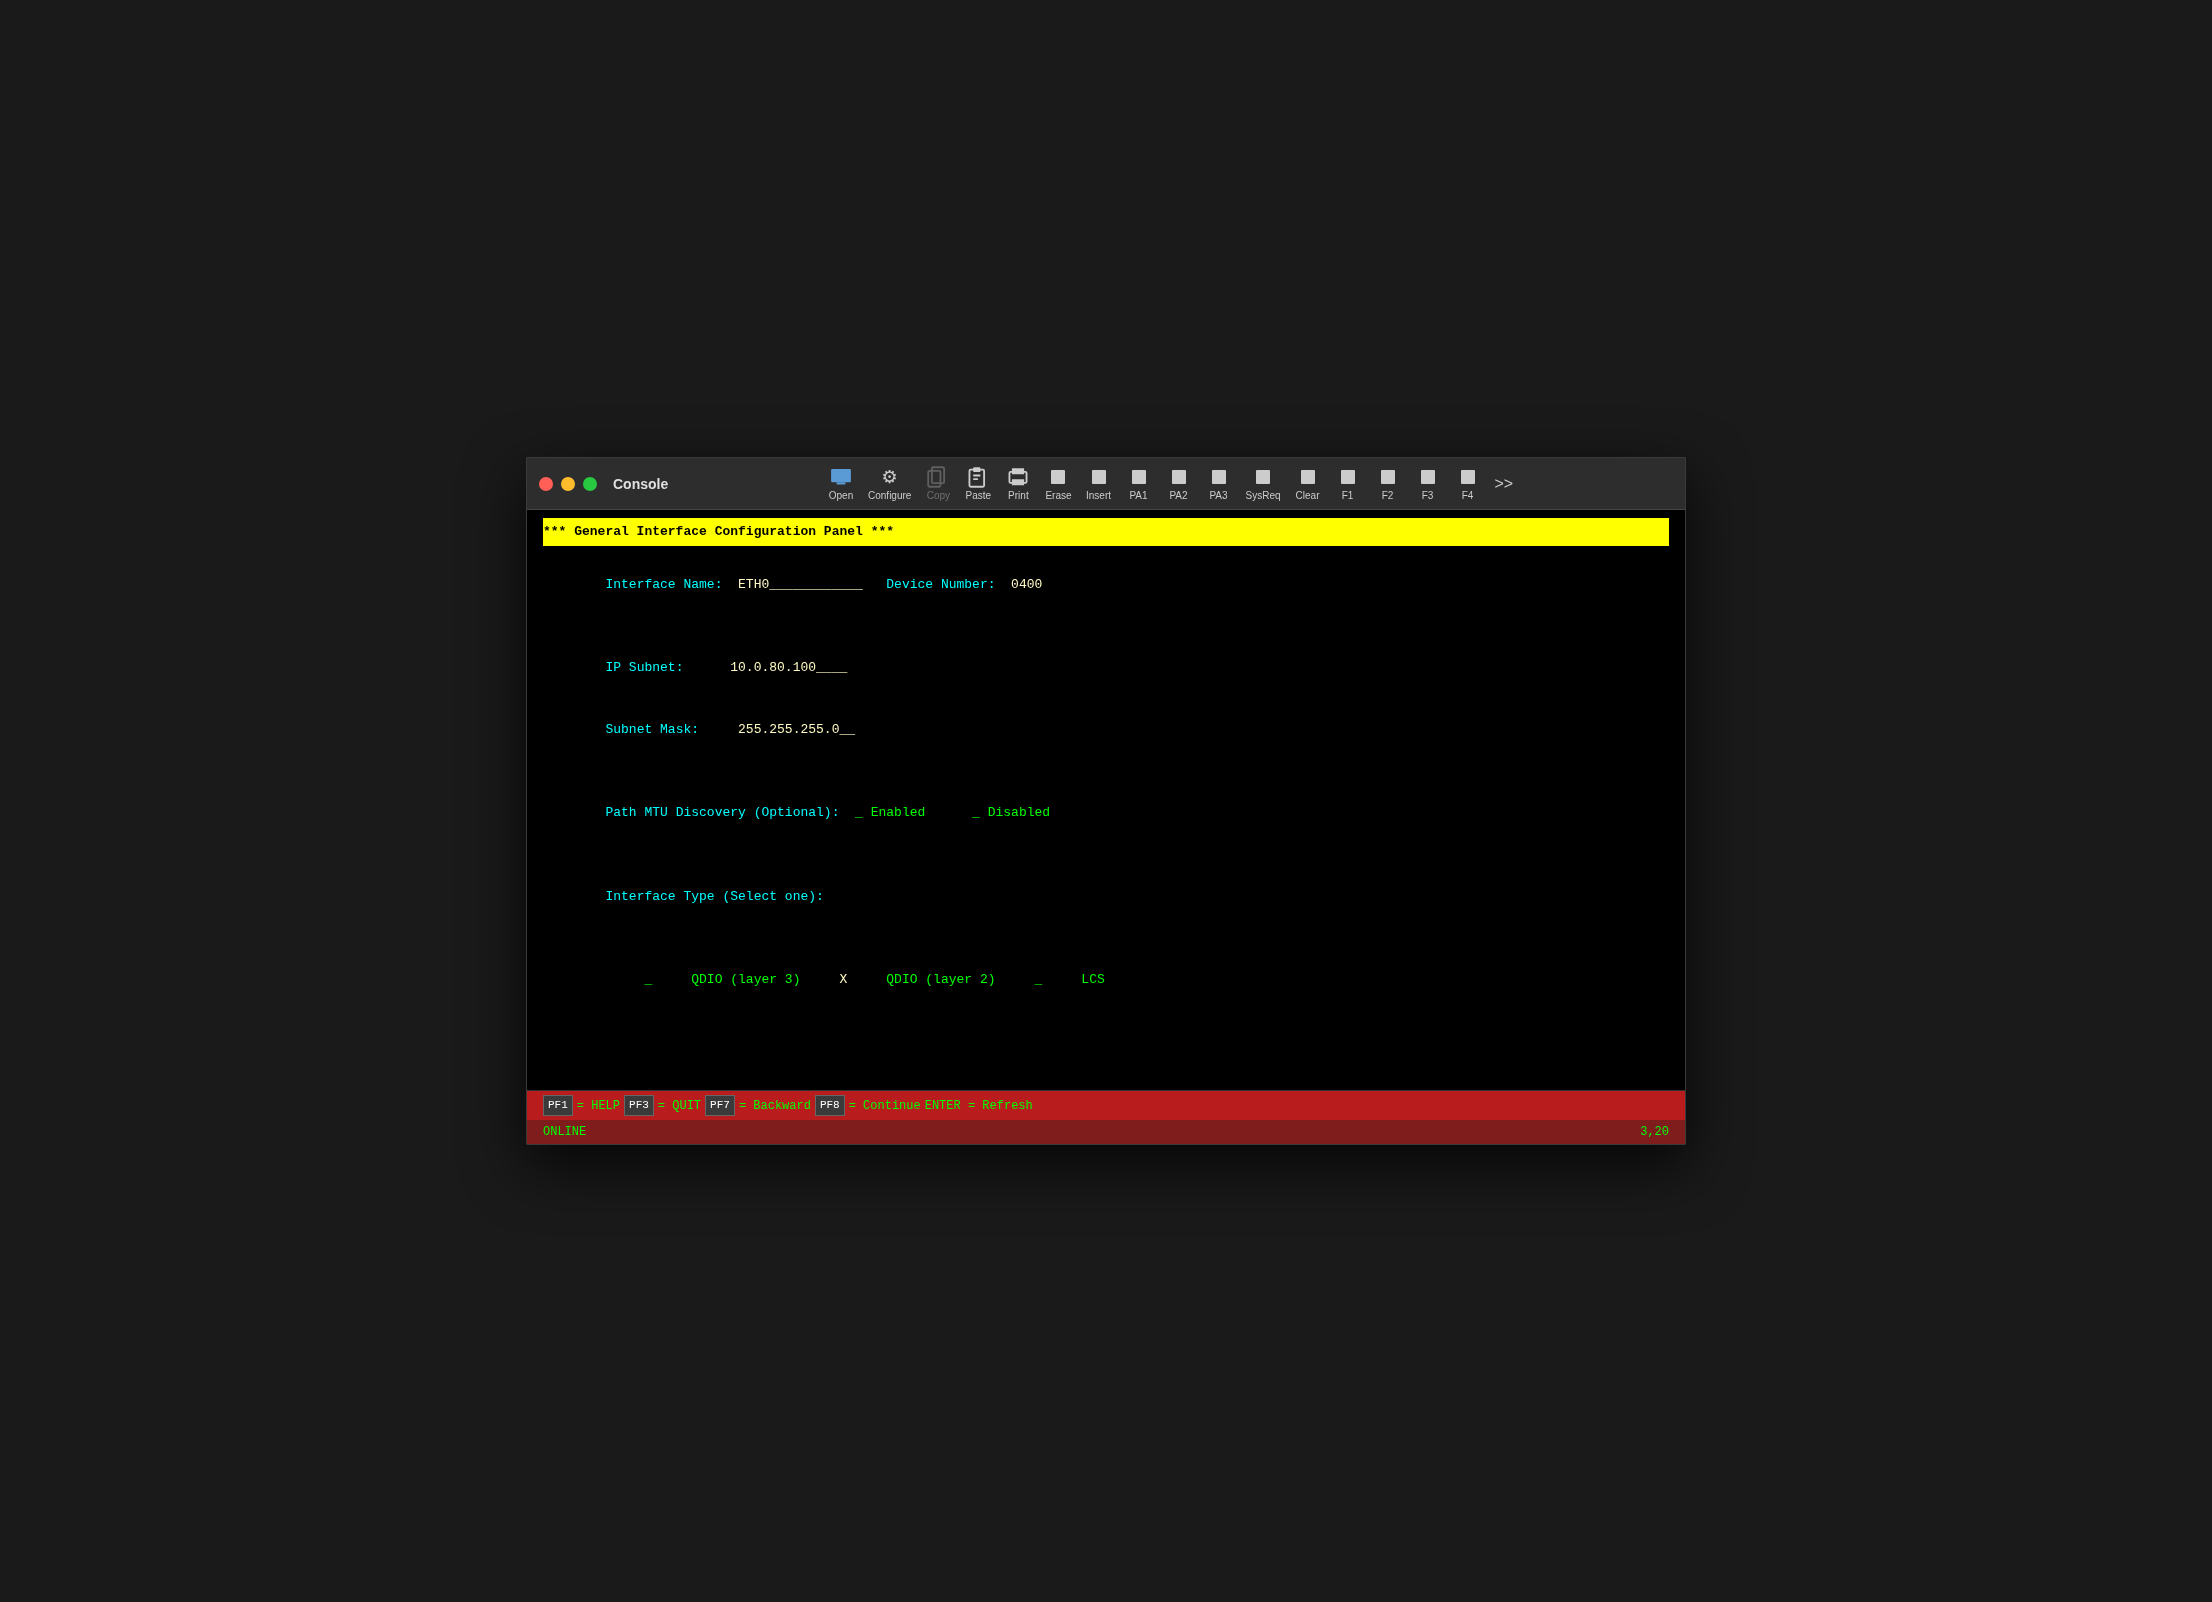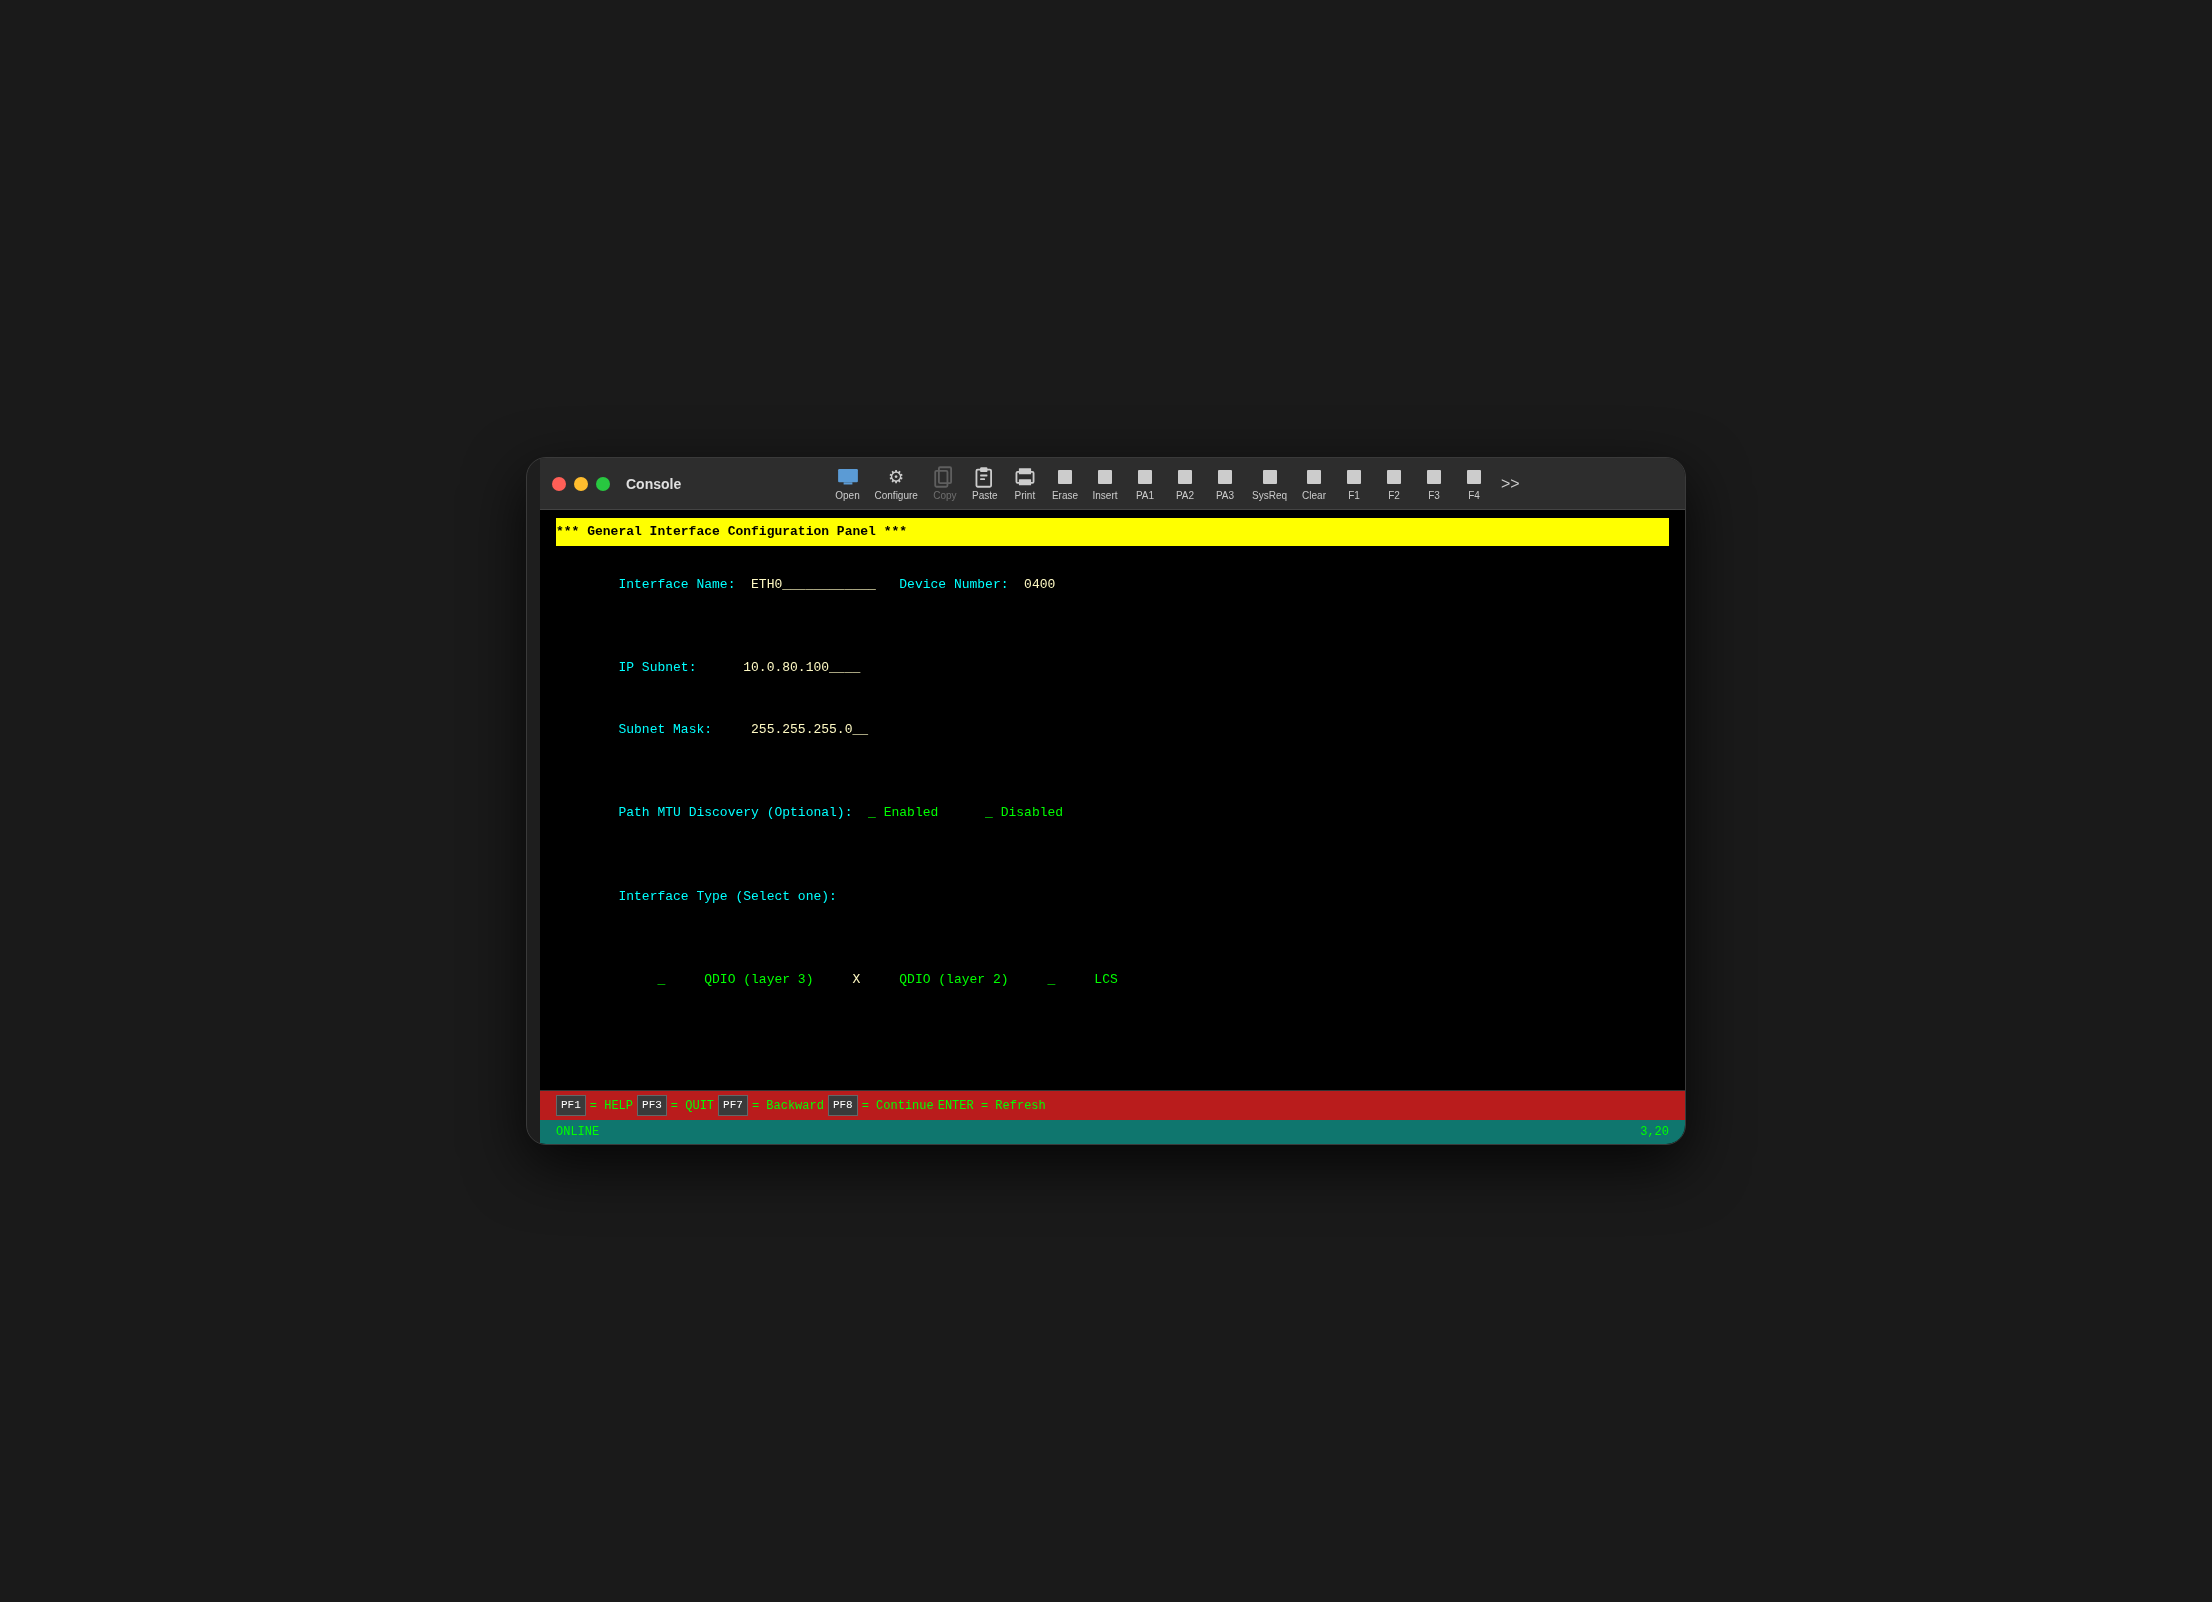--- a/index.html
+++ b/index.html
@@ -7,25 +7,24 @@
       background: #1a1a1a;
       display: flex;
       justify-content: center;
       align-items: center;
       min-height: 100vh;
       font-family: -apple-system, BlinkMacSystemFont, sans-serif;
     }
     .window {
       width: 1160px;
       background: #1e1e1e;
-      border-radius: 20px;
+      border-radius: 1px;
       overflow: hidden;
       box-shadow: 0 20px 60px rgba(0,0,0,0.8);
       border: 1px solid #3a3a3a;
-      padding-left: 13px;
     }
     .titlebar {
       background: #2d2d2d;
       height: 52px;
       display: flex;
       align-items: center;
       padding: 0 12px;
       border-bottom: 1px solid #444;
     }
     .traffic-lights {
@@ -133,21 +132,21 @@
     }
     .pf-key {
       background: #3a3a3a;
       color: #fff;
       border: 1px solid #666;
       padding: 1px 4px;
       font-size: 11px;
       font-family: 'Courier New', Courier, monospace;
     }
     .status-bottom {
-      background: #0f766e;
+      background: #7f1d1d;
       padding: 3px 16px;
       font-family: 'Courier New', Courier, monospace;
       font-size: 12px;
       color: #00ff00;
       display: flex;
       justify-content: space-between;
     }
   </style>
 </head>
 <body>

